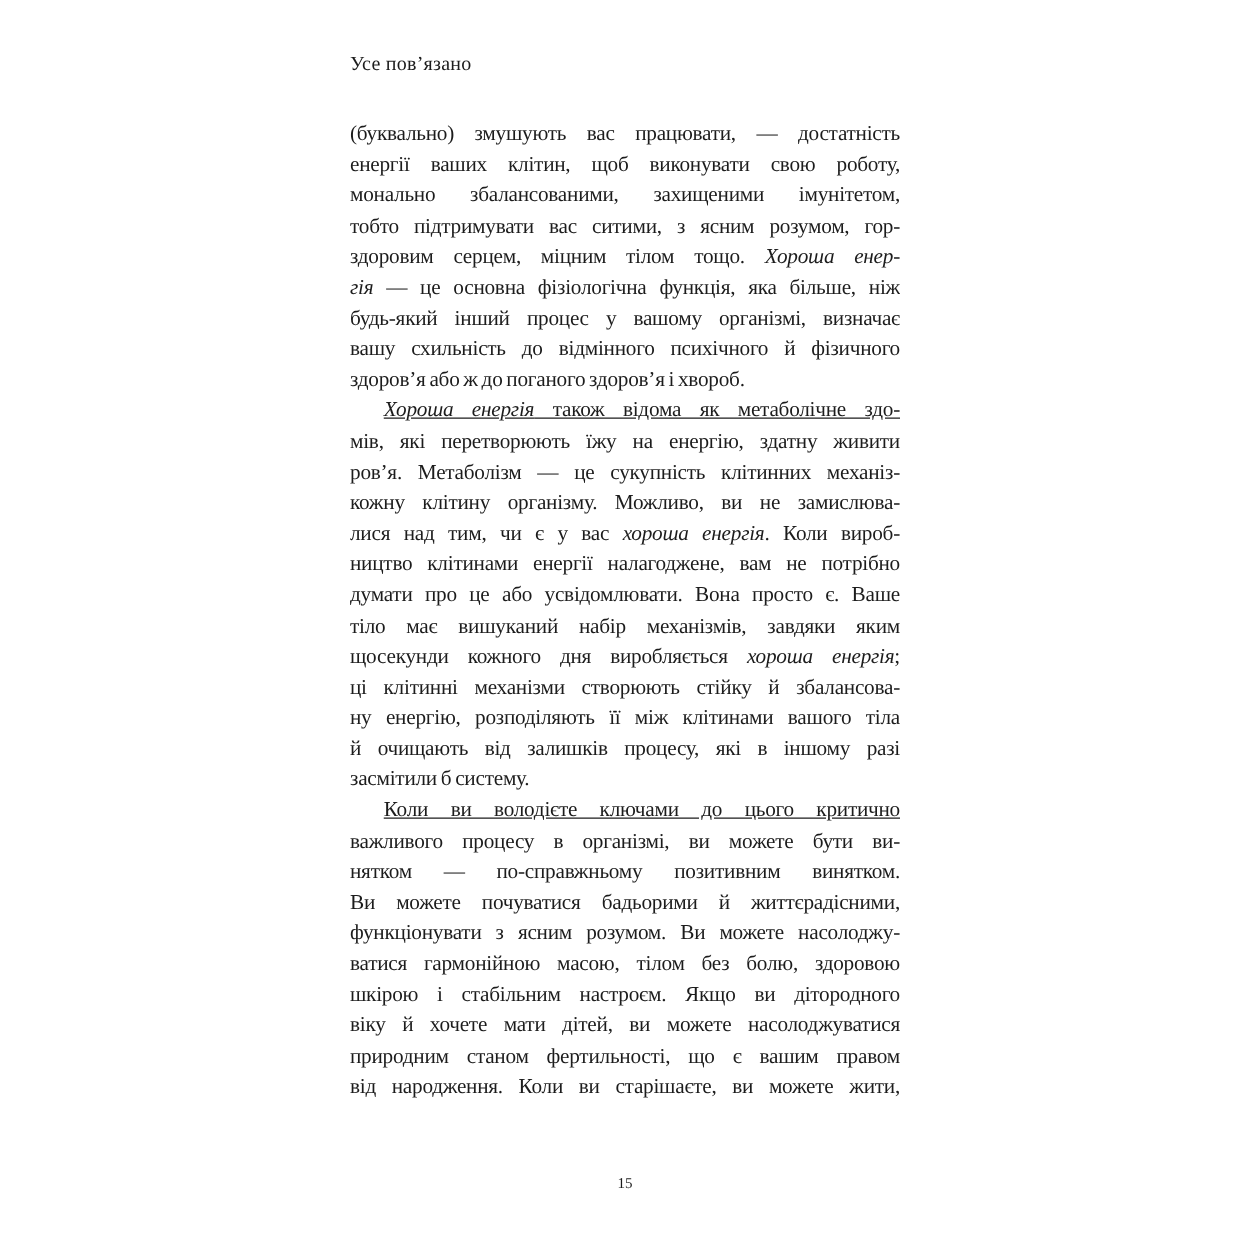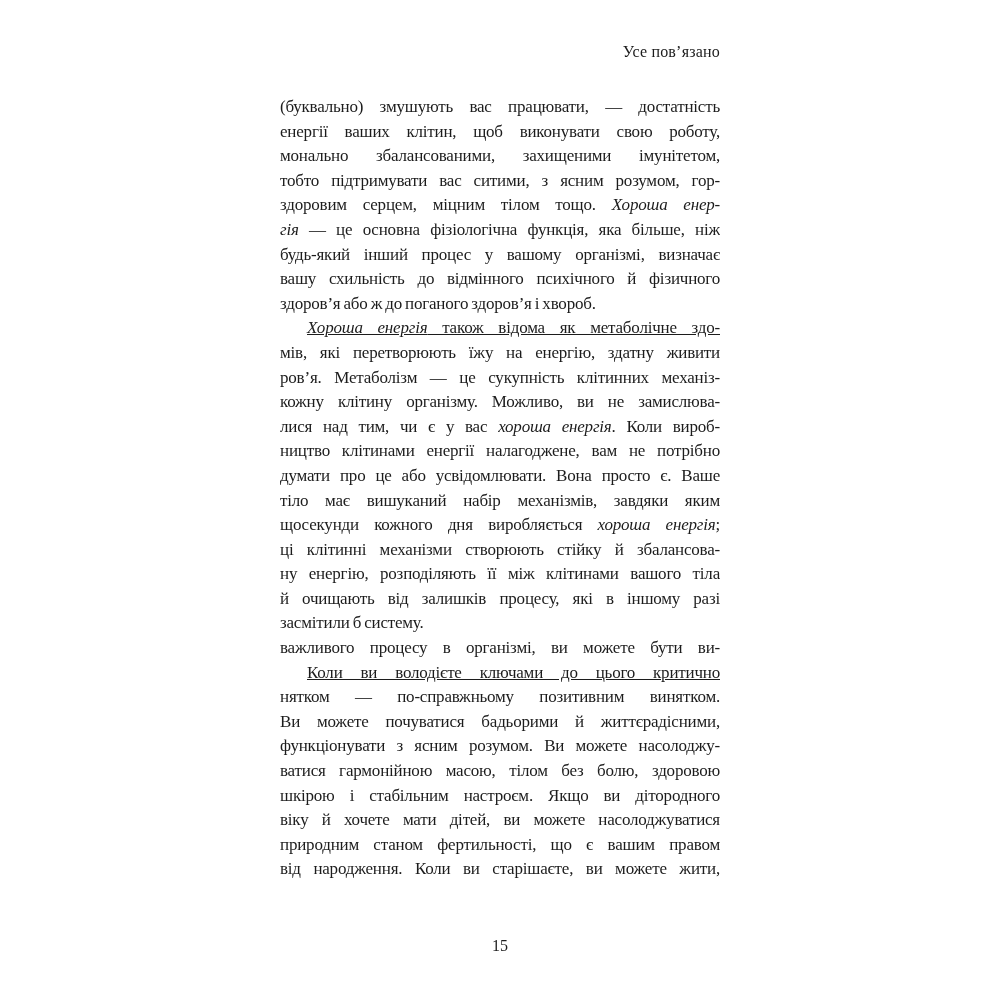--- a/index.html
+++ b/index.html
@@ -14,21 +14,21 @@
     background: #ffffff;
     font-family: "Liberation Serif", "DejaVu Serif", serif;
     color: #1c1c1c;
     overflow: hidden;
   }
   .running-header {
     position: absolute;
     top: 43px;
     left: 280px;
     width: 440px;
-    text-align: right;
+    text-align: left;
     font-size: 16px;
     line-height: 18px;
     letter-spacing: 0.2px;
   }
   .text-column {
     position: absolute;
     top: 95px;
     left: 280px;
     width: 440px;
     font-size: 17px;
@@ -51,21 +51,21 @@
   }
   .line em {
     font-style: italic;
   }
   .page-number {
     position: absolute;
     top: 937px;
     left: 280px;
     width: 440px;
     text-align: center;
-    font-size: 16px;
+    font-size: 12px;
     line-height: 18px;
   }
 </style>
 </head>
 <body>
 
 <div class="page">
   <div class="running-header">Усе пов’язано</div>
 
   <div class="text-column">
@@ -84,22 +84,22 @@
       <div class="line"><span>кожну клітину організму. Можливо, ви не замислюва-</span></div>
       <div class="line"><span>лися над тим, чи є у вас </span><em>хороша енергія</em><span>. Коли вироб-</span></div>
       <div class="line"><span>ництво клітинами енергії налагоджене, вам не потрібно</span></div>
       <div class="line"><span>думати про це або усвідомлювати. Вона просто є. Ваше</span></div>
       <div class="line"><span>тіло має вишуканий набір механізмів, завдяки яким</span></div>
       <div class="line"><span>щосекунди кожного дня виробляється </span><em>хороша енергія</em><span>;</span></div>
       <div class="line"><span>ці клітинні механізми створюють стійку й збалансова-</span></div>
       <div class="line"><span>ну енергію, розподіляють її між клітинами вашого тіла</span></div>
       <div class="line"><span>й очищають від залишків процесу, які в іншому разі</span></div>
       <div class="line last"><span>засмітили б систему.</span></div>
+      <div class="line indent"><span>Коли ви володієте ключами до цього критично</span></div>
       <div class="line"><span>важливого процесу в організмі, ви можете бути ви-</span></div>
-      <div class="line indent"><span>Коли ви володієте ключами до цього критично</span></div>
       <div class="line"><span>нятком — по-справжньому позитивним винятком.</span></div>
       <div class="line"><span>Ви можете почуватися бадьорими й життєрадісними,</span></div>
       <div class="line"><span>функціонувати з ясним розумом. Ви можете насолоджу-</span></div>
       <div class="line"><span>ватися гармонійною масою, тілом без болю, здоровою</span></div>
       <div class="line"><span>шкірою і стабільним настроєм. Якщо ви дітородного</span></div>
       <div class="line"><span>віку й хочете мати дітей, ви можете насолоджуватися</span></div>
       <div class="line"><span>природним станом фертильності, що є вашим правом</span></div>
       <div class="line"><span>від народження. Коли ви старішаєте, ви можете жити,</span></div>
     </div>
 

